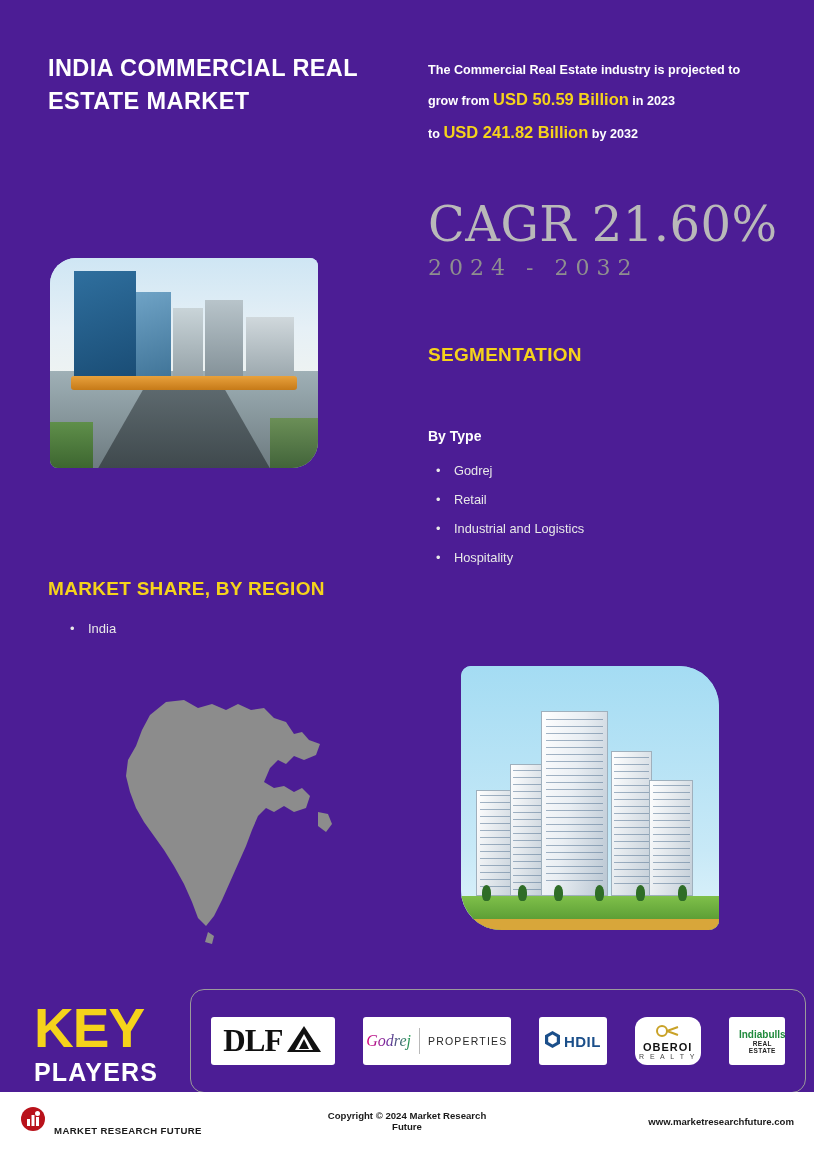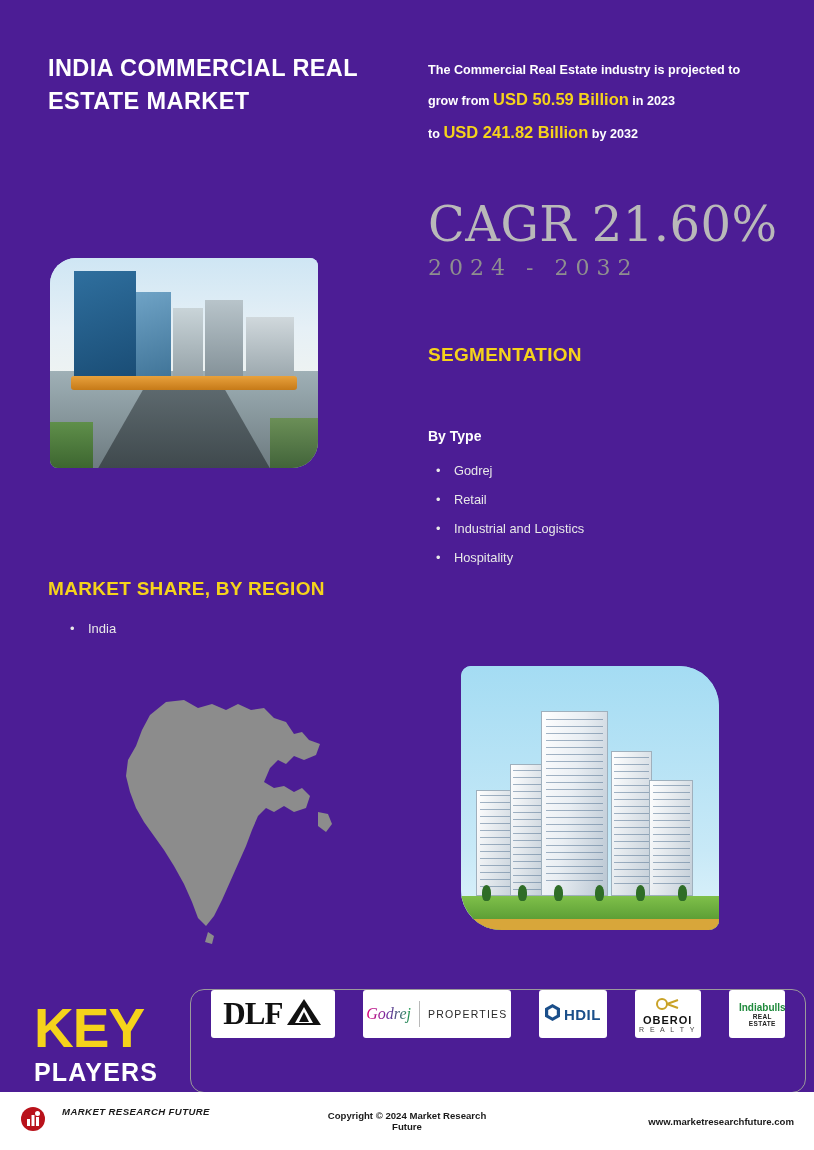--- a/index.html
+++ b/index.html
@@ -217,37 +217,37 @@
     position: absolute;
     left: 190px; top: 989px;
     width: 616px; height: 104px;
     border: 1.5px solid #9a9a9a;
     border-radius: 14px;
   }
   .logos {
     position: absolute;
     left: 0; top: 0; right: 0; bottom: 0;
     display: flex;
-    align-items: flex-start;
+    align-items: center;
     gap: 28px;
     padding: 0 20px;
   }
   .logo {
     background: #ffffff;
     border-radius: 3px;
     display: flex;
     align-items: center;
     justify-content: center;
     height: 48px;
     overflow: hidden;
   }
   .logo-dlf { width: 150px; }
   .logo-godrej { width: 180px; }
   .logo-hdil { width: 82px; }
-  .logo-oberoi { width: 80px; }
+  .logo-oberoi { width: 80px; border-radius: 12px; }
   .logo-indiabulls { width: 66px; padding-left: 11px; }
 
   .dlf-text { font-size: 31px; font-weight: bold; color:#111; letter-spacing:-1px; font-family:"Liberation Serif", serif; }
   .dlf-mark { margin-left:4px; }
   .godrej-text { font-size: 16px; font-style: italic; font-weight: normal;
     background: linear-gradient(90deg,#e0007a,#6a2ea0,#1b9e4b);
     -webkit-background-clip: text; background-clip: text; color: transparent;
     font-family: "Liberation Serif", serif; }
   .godrej-sep { width:1px; height:26px; background:#b9b9b9; margin:0 8px; }
   .godrej-props { font-size: 10.5px; color:#2a2a2a; letter-spacing:1.2px; }
@@ -260,22 +260,22 @@
   
   .footer {
     position: absolute;
     left: 0; bottom: 0;
     width: 814px; height: 58px;
     background: #ffffff;
     display: flex;
     align-items: center;
   }
   .footer-brand {
-    display: flex; align-items: flex-start; gap: 16px;
-    margin-left: 20px; width: 300px; font-style: italic;
+    display: flex; align-items: flex-end; gap: 8px;
+    margin-left: 20px; width: 300px;
   }
   .footer-brand-text {
     font-size: 9.6px; font-weight: bold; color: #1a1a1a; letter-spacing: .4px;
   }
   .footer-copy {
     flex: 1; text-align: center;
     font-size: 9.6px; font-weight: bold; color: #1a1a1a;
   }
   .footer-url {
     width: 300px; text-align: right; margin-right: 20px;

